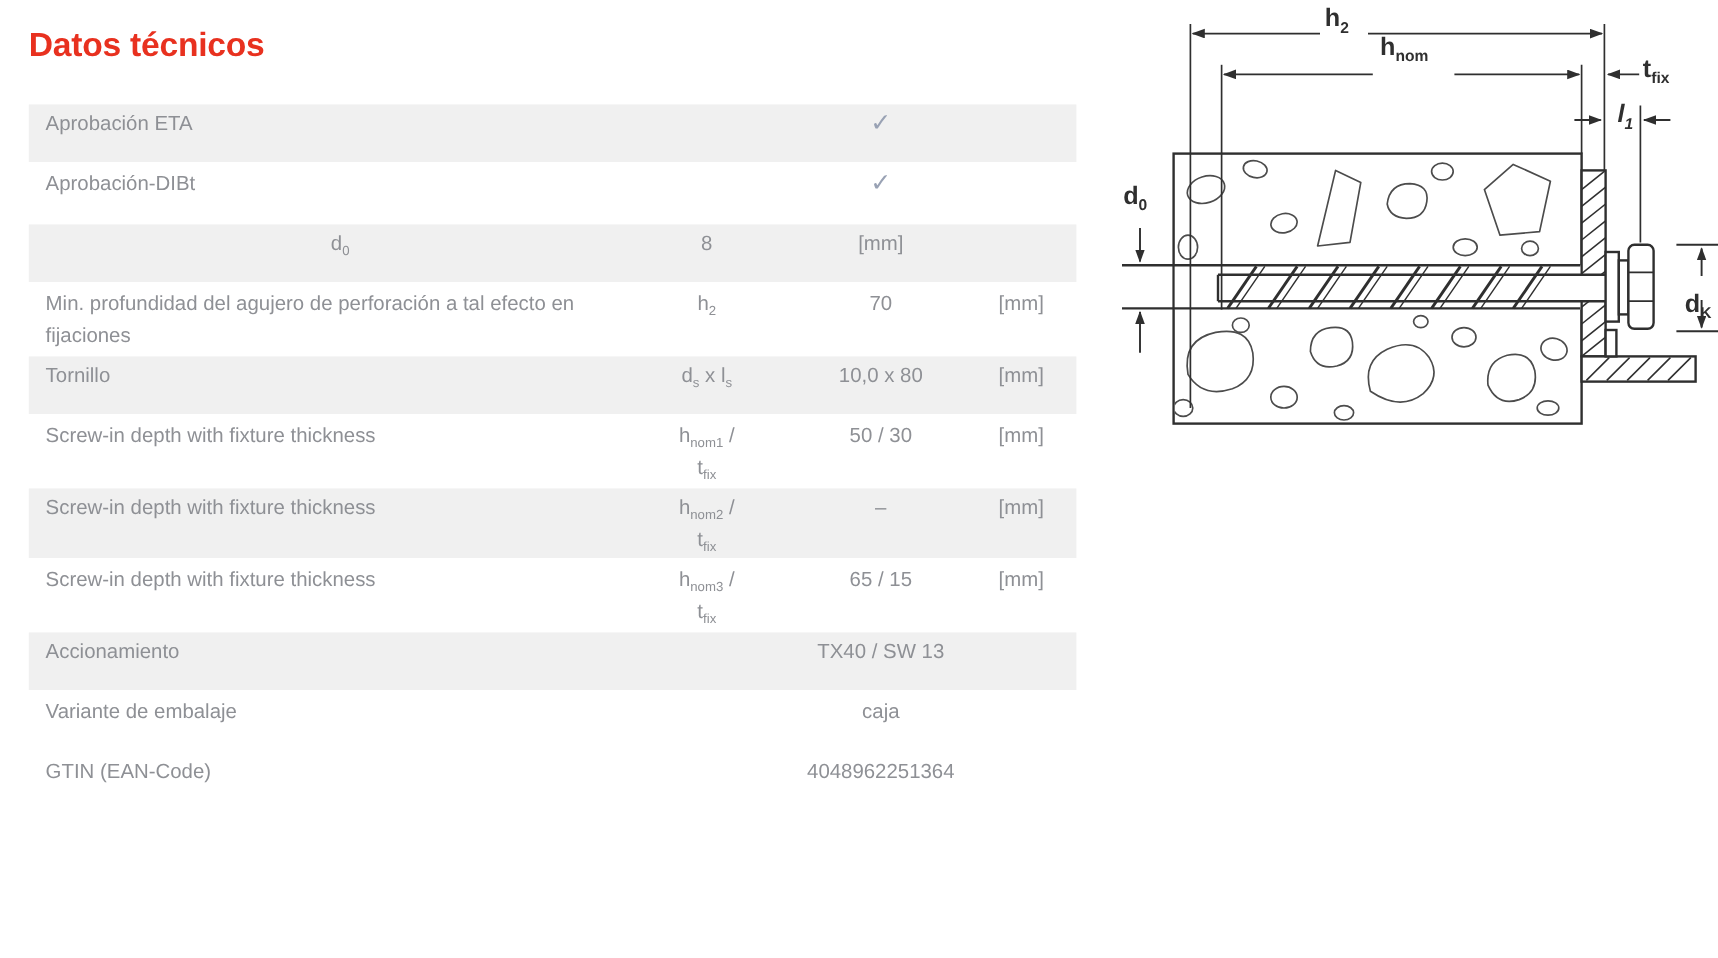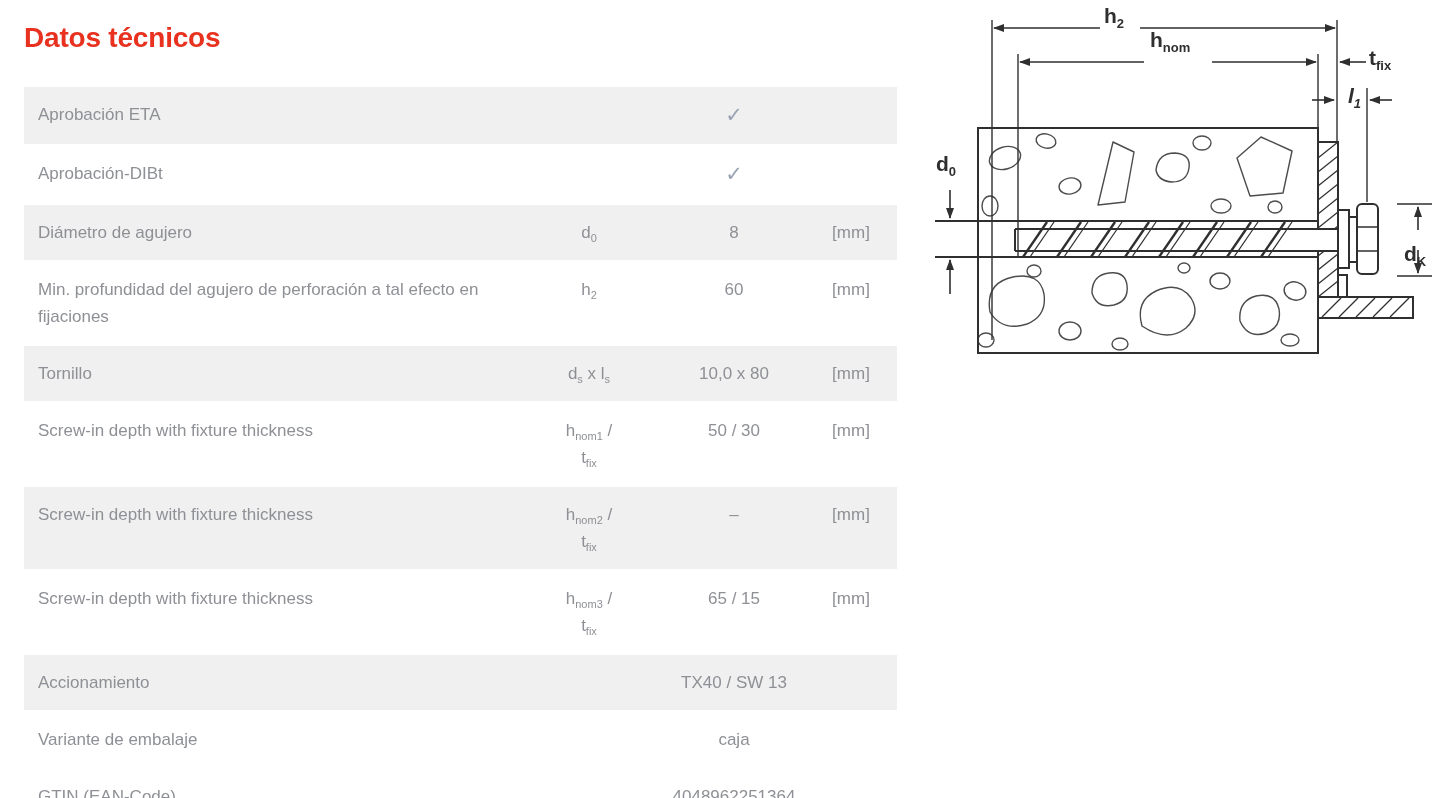--- a/index.html
+++ b/index.html
@@ -17,21 +17,21 @@
   }
   .title{
     position:absolute;left:24px;top:22px;margin:0;
     font-size:28px;font-weight:700;letter-spacing:-0.2px;color:var(--accent);
   }
   
   .table{position:absolute;left:24px;top:87px;width:873px;}
   .t-row{
     display:grid;grid-template-columns:1fr 120px 170px 64px;
     align-items:start;
-    padding:14px 14px;min-height:48px;margin-bottom:2px;
+    padding:2px 14px;min-height:48px;margin-bottom:2px;
     color:var(--text);font-size:17px;line-height:27px;background:#ffffff;
   }
   .t-row.shaded{background:var(--row-shaded);}
   .cell{min-height:27px;}
   .cell.symbol{text-align:center;}
   .cell.value{text-align:center;}
   .cell.unit{text-align:center;}
   .sym-line{text-align:center;line-height:27px;}
   .t-row sub{font-size:11px;line-height:0;}
   .check{font-size:21px;color:var(--check);}
@@ -64,33 +64,32 @@
         <div class="cell value"><span class="check">✓</span></div>
         <div class="cell unit"></div>
       </div>
       <div class="t-row">
         <div class="cell label">Aprobación-DIBt</div>
         <div class="cell symbol"></div>
         <div class="cell value"><span class="check">✓</span></div>
         <div class="cell unit"></div>
       </div>
       <div class="t-row shaded">
-        <div class="cell label">Diámetro de agujero</div>
         <div class="cell symbol">
           <div class="sym-line"><span>d</span><sub>0</sub></div>
         </div>
         <div class="cell value">8</div>
         <div class="cell unit">[mm]</div>
       </div>
       <div class="t-row">
         <div class="cell label">Min. profundidad del agujero de perforación a tal efecto en fijaciones</div>
         <div class="cell symbol">
           <div class="sym-line"><span>h</span><sub>2</sub></div>
         </div>
-        <div class="cell value">60</div>
+        <div class="cell value">70</div>
         <div class="cell unit">[mm]</div>
       </div>
       <div class="t-row shaded">
         <div class="cell label">Tornillo</div>
         <div class="cell symbol">
           <div class="sym-line"><span>d</span><sub>s</sub><span> x l</span><sub>s</sub></div>
         </div>
         <div class="cell value">10,0 x 80</div>
         <div class="cell unit">[mm]</div>
       </div>

